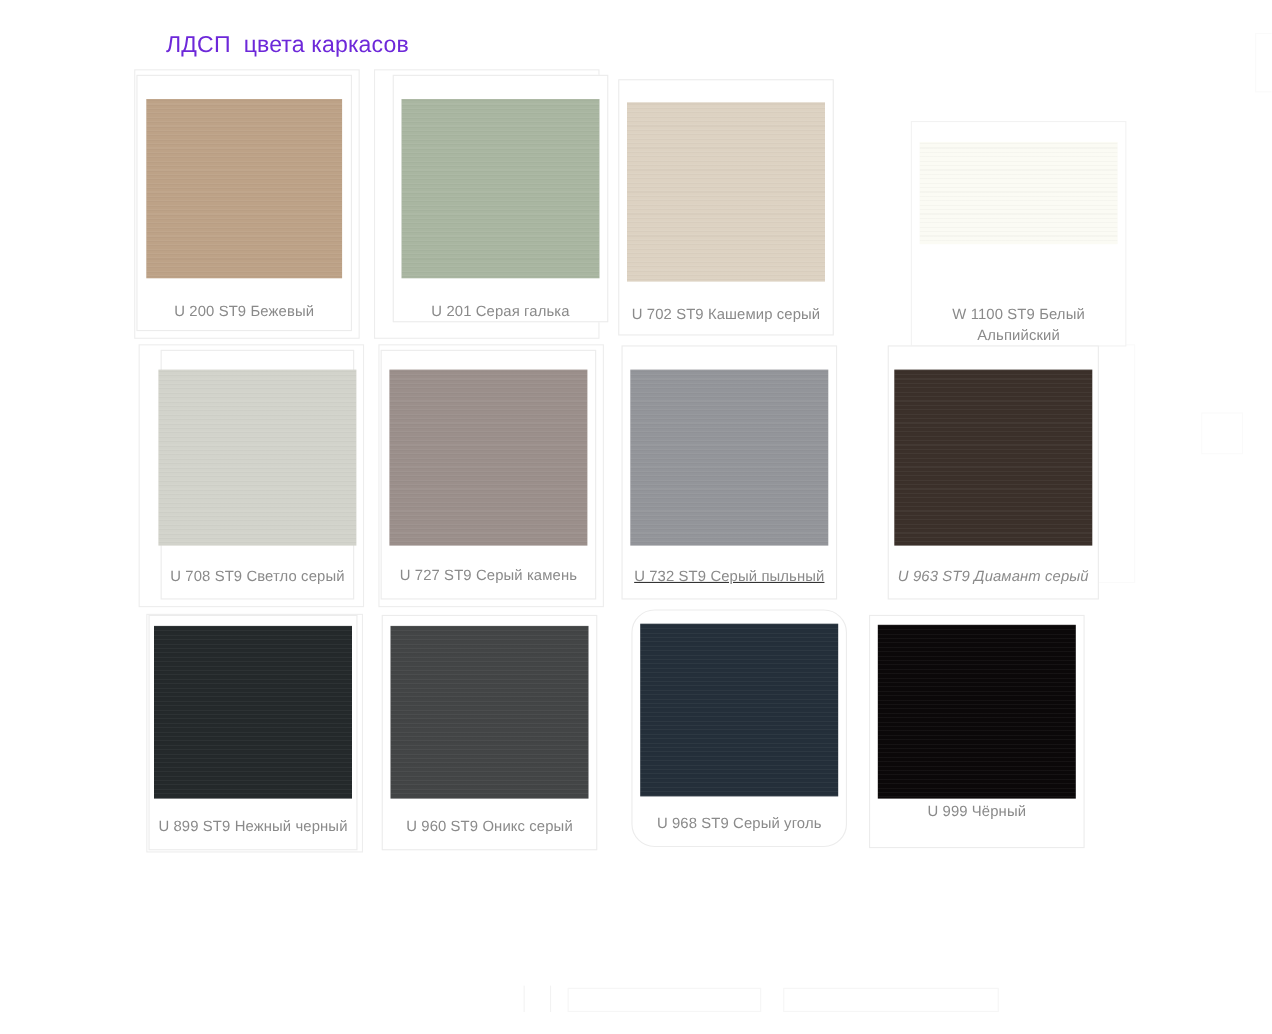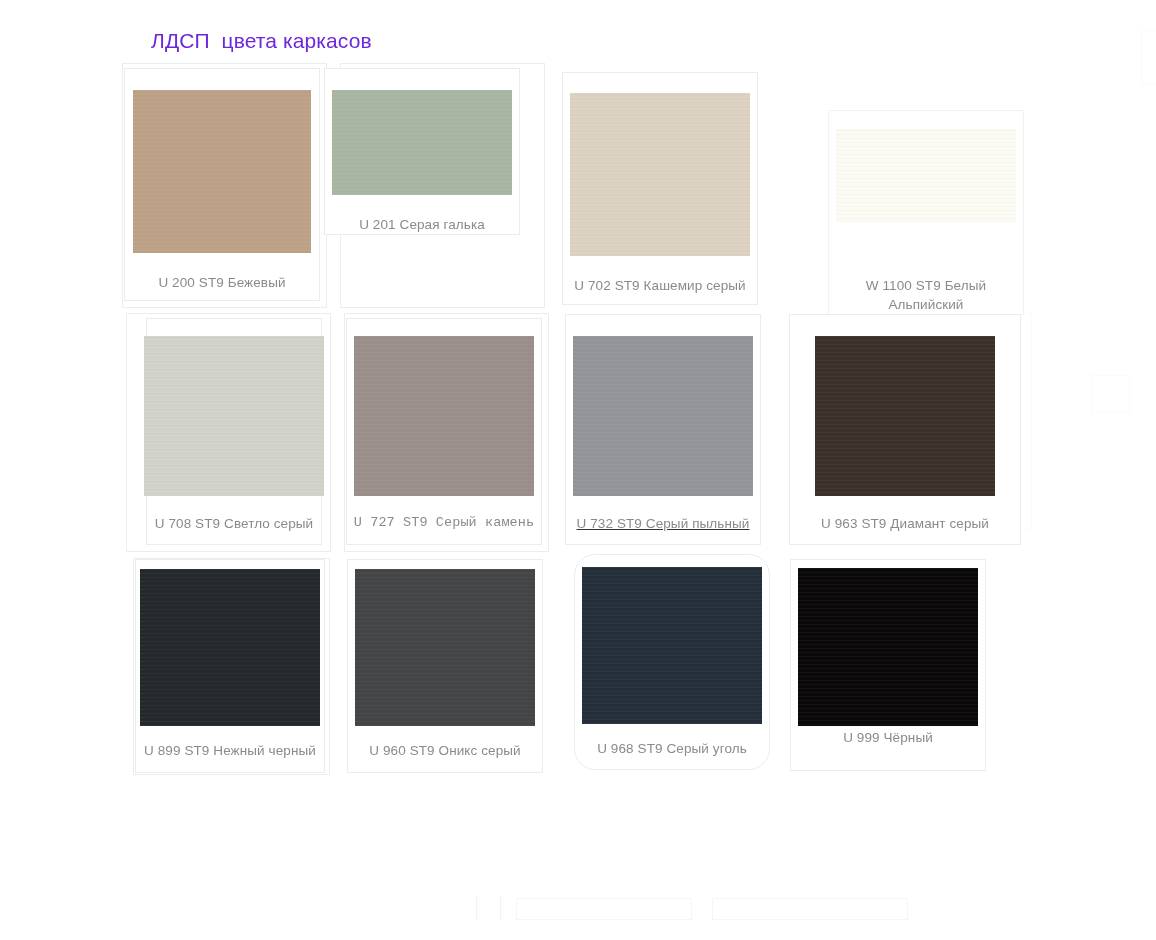--- a/index.html
+++ b/index.html
@@ -114,21 +114,21 @@
   <div class="ghost vfaint" style="left:998px; top:313px; width:32px; height:215px;"></div>
   <div class="ghost vfaint" style="left:1092px; top:375px; width:36px; height:36px;"></div>
 
   <div class="ghost" style="left:133px; top:558px; width:195px; height:215px;"></div>
 
   <div class="card" style="left:124px; top:68px; width:196px; height:233px;">
     <div class="swatch" style="width:178px; height:163px; margin-top:21px; background:#bda287;"></div>
     <div class="caption" style="margin-top:20px;">U 200 ST9 Бежевый</div>
   </div>
 
-  <div class="card" style="left:324px; top:68px; width:196px; height:167px;">
+  <div class="card" style="left:357px; top:68px; width:196px; height:225px;">
     <div class="swatch" style="width:180px; height:163px; margin-top:21px; background:#a9b6a1;"></div>
     <div class="caption" style="margin-top:20px;">U 201 Серая галька</div>
   </div>
 
   <div class="card" style="left:562px; top:72px; width:196px; height:233px;">
     <div class="swatch" style="width:180px; height:163px; margin-top:20px; background:#ddd2c2;"></div>
     <div class="caption" style="margin-top:20px;">U 702 ST9 Кашемир серый</div>
   </div>
 
   <div class="card" style="left:828px; top:110px; width:196px; height:205px; border-color:#f2f2f2;gap:36px;">
@@ -136,29 +136,29 @@
     <div class="caption" style="margin-top:18px;">W 1100 ST9 Белый Альпийский</div>
   </div>
 
   <div class="card" style="left:130px; top:318px; width:176px; height:227px;margin-left:16px;">
     <div class="swatch" style="width:180px; height:160px; margin-top:17px; background:#d2d3cb;"></div>
     <div class="caption" style="margin-top:18px;">U 708 ST9 Светло серый</div>
   </div>
 
   <div class="card" style="left:346px; top:318px; width:196px; height:227px;">
     <div class="swatch" style="width:180px; height:160px; margin-top:17px; background:#9b8f8b;"></div>
-    <div class="caption" style="margin-top:17px;font-family:Liberation Mono, monospace;">U 727 ST9 Серый камень</div>
+    <div class="caption" style="margin-top:17px;">U 727 ST9 Серый камень</div>
   </div>
 
   <div class="card" style="left:565px; top:314px; width:196px; height:231px;text-decoration:underline;">
     <div class="swatch" style="width:180px; height:160px; margin-top:21px; background:#93959a;"></div>
     <div class="caption" style="margin-top:18px;">U 732 ST9 Серый пыльный</div>
   </div>
 
-  <div class="card" style="left:789px; top:314px; width:232px; height:231px;">
+  <div class="card" style="left:807px; top:314px; width:192px; height:231px;font-style:italic;">
     <div class="swatch" style="width:180px; height:160px; margin-top:21px; background:#3b302a;"></div>
     <div class="caption" style="margin-top:18px;">U 963 ST9 Диамант серый</div>
   </div>
 
   <div class="card" style="left:135px; top:559px; width:190px; height:214px;">
     <div class="swatch" style="width:180px; height:157px; margin-top:9px; background:#24292b;"></div>
     <div class="caption" style="margin-top:15px;">U 899 ST9 Нежный черный</div>
   </div>
 
   <div class="card" style="left:347px; top:559px; width:196px; height:214px;">

